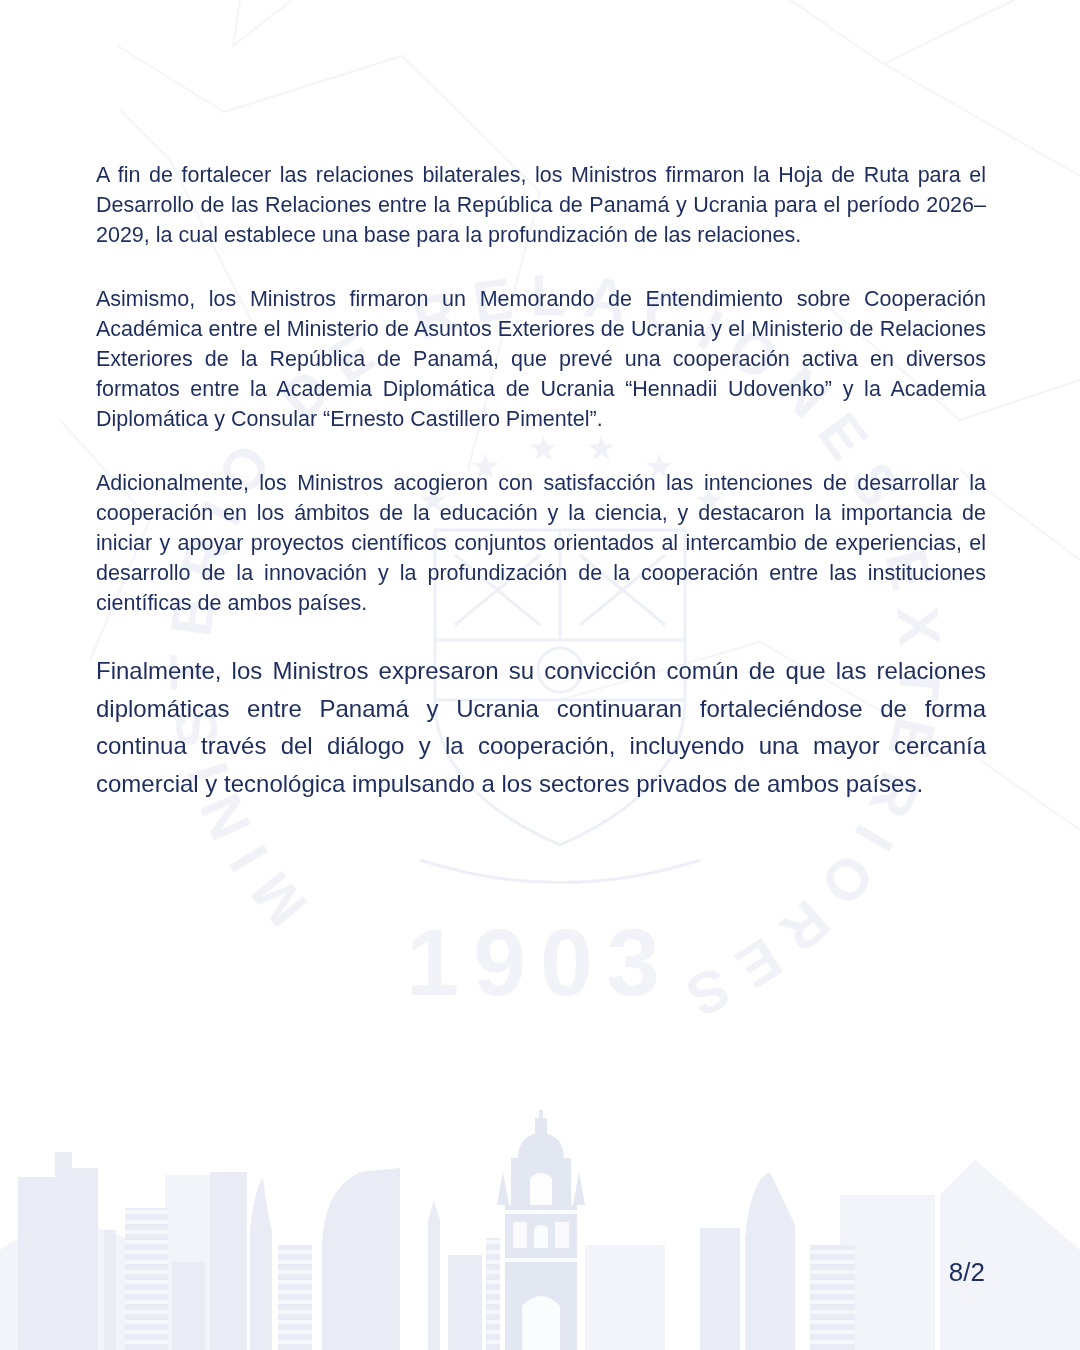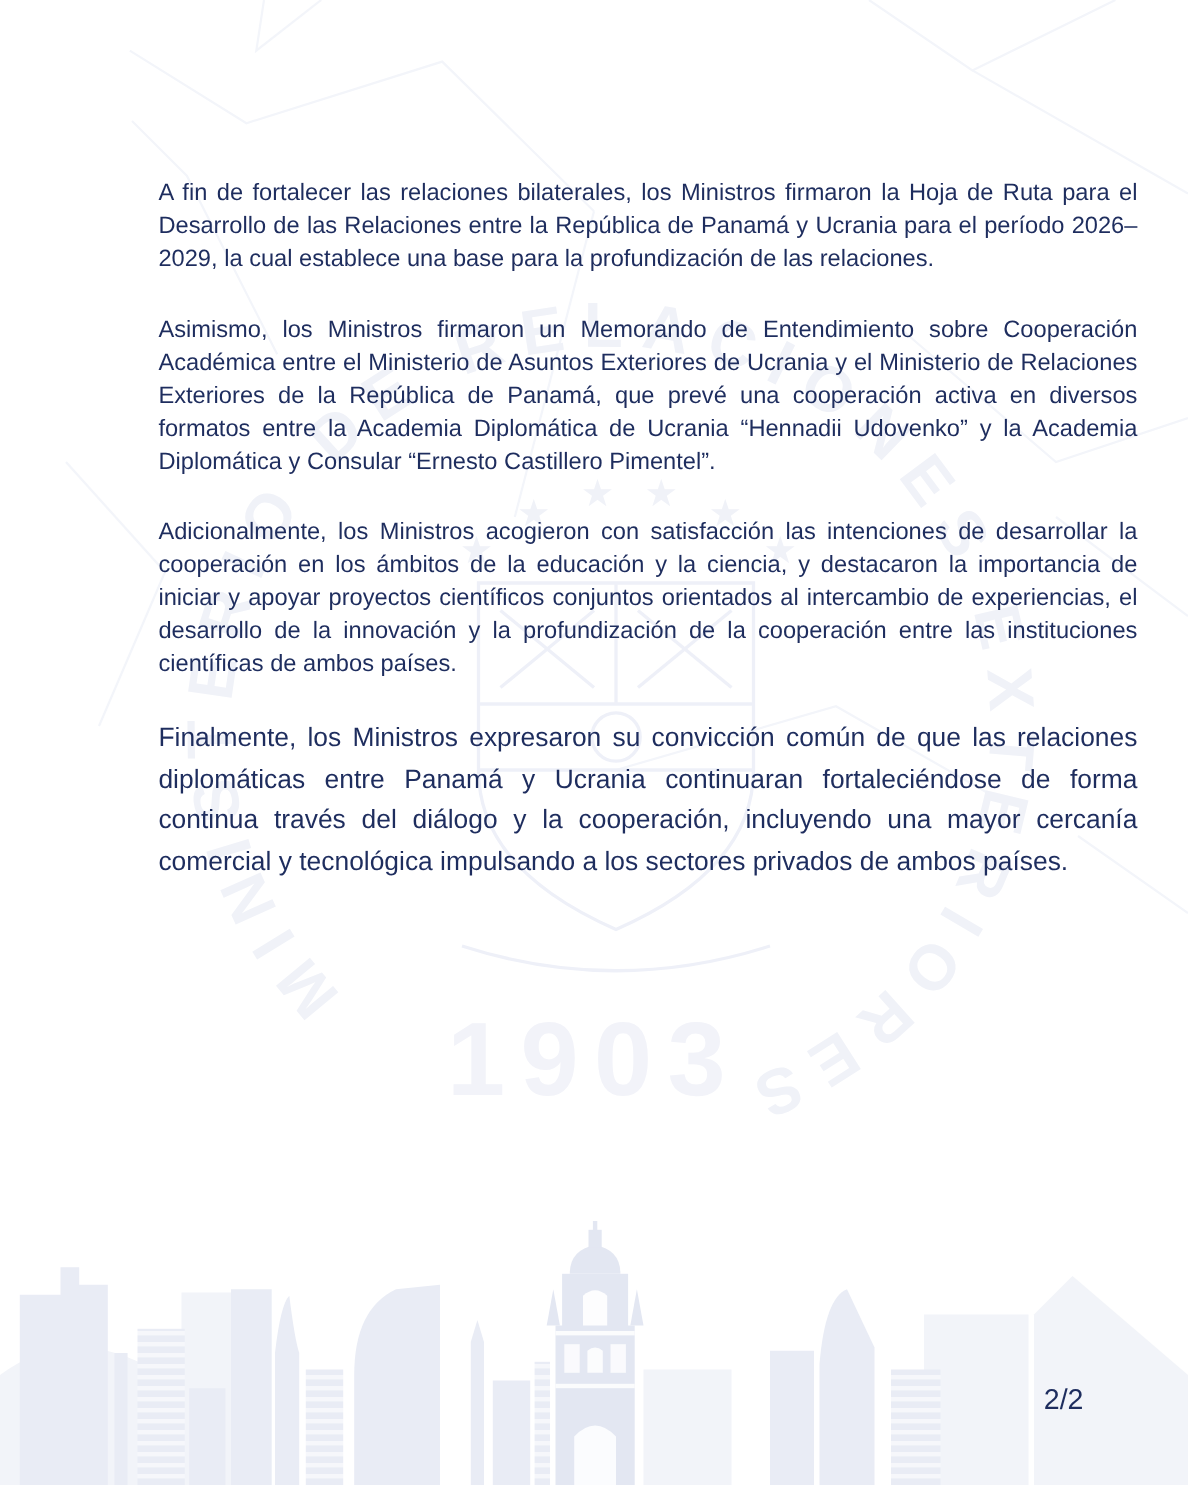--- a/index.html
+++ b/index.html
@@ -10,21 +10,20 @@
     overflow:hidden;
     font-family:"Liberation Sans", sans-serif;
   }
   .bg-layer{position:absolute;left:0;top:0;width:1080px;height:1350px;pointer-events:none;}
   .skyline{position:absolute;left:0;bottom:0;width:1080px;height:240px;pointer-events:none;}
   .content{
     position:absolute;left:96px;top:0;width:890px;
     padding-top:160px;
     color:#1e2d5e;
     z-index:3;
-    margin-left:48px;
   }
   .content p{
     margin:0 0 34px 0;
     font-size:21.5px;
     line-height:30px;
     text-align:justify;
   }
   .content p.big{
     font-size:24px;
     line-height:37.5px;
@@ -155,15 +154,15 @@
     </g>
   </svg>
 
   <div class="content">
     <p>A fin de fortalecer las relaciones bilaterales, los Ministros firmaron la Hoja de Ruta para el Desarrollo de las Relaciones entre la República de Panamá y Ucrania para el período 2026–2029, la cual establece una base para la profundización de las relaciones.</p>
     <p>Asimismo, los Ministros firmaron un Memorando de Entendimiento sobre Cooperación Académica entre el Ministerio de Asuntos Exteriores de Ucrania y el Ministerio de Relaciones Exteriores de la República de Panamá, que prevé una cooperación activa en diversos formatos entre la Academia Diplomática de Ucrania “Hennadii Udovenko” y la Academia Diplomática y Consular “Ernesto Castillero Pimentel”.</p>
     <p>Adicionalmente, los Ministros acogieron con satisfacción las intenciones de desarrollar la cooperación en los ámbitos de la educación y la ciencia, y destacaron la importancia de iniciar y apoyar proyectos científicos conjuntos orientados al intercambio de experiencias, el desarrollo de la innovación y la profundización de la cooperación entre las instituciones científicas de ambos países.</p>
     <p class="big">Finalmente, los Ministros expresaron su convicción común de que las relaciones diplomáticas entre Panamá y Ucrania continuaran fortaleciéndose de forma continua través del diálogo y la cooperación, incluyendo una mayor cercanía comercial y tecnológica impulsando a los sectores privados de ambos países.</p>
   </div>
 
-  <div class="page-number">2/2</div>
+  <div class="page-number">8/2</div>
 
 </div>
 
 </body></html>

